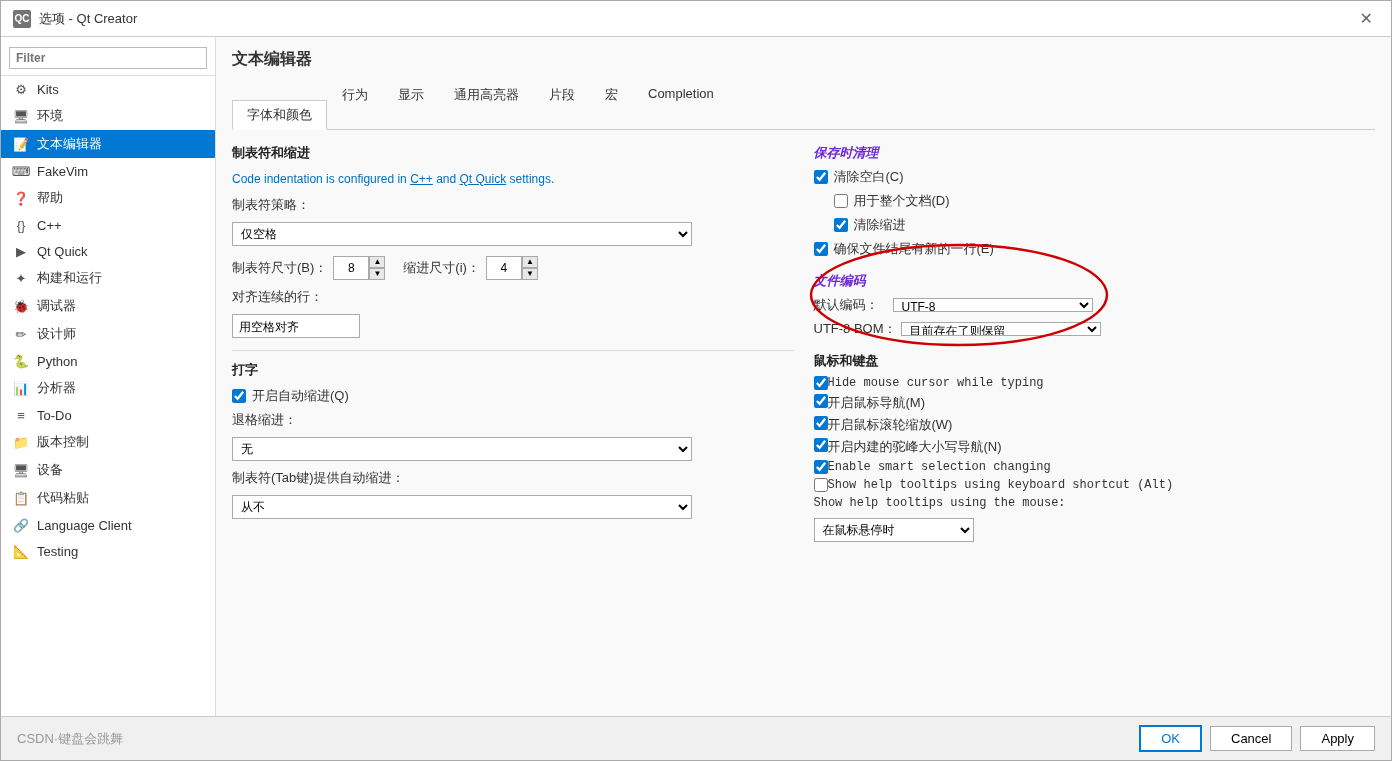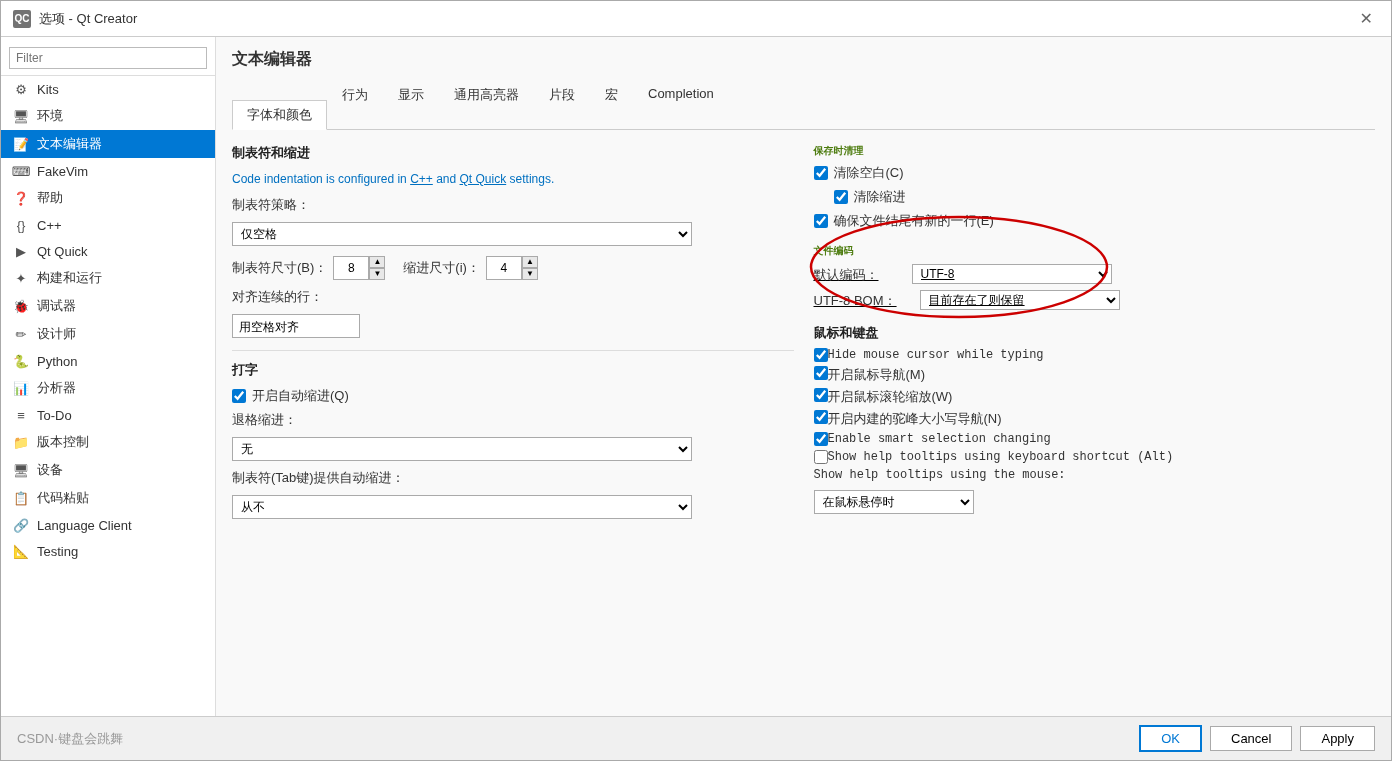--- a/index.html
+++ b/index.html
@@ -74,20 +74,21 @@
       padding: 6px 8px;
       border-bottom: 1px solid #ddd;
     }
     .filter-input {
       width: 100%;
       padding: 3px 6px;
       border: 1px solid #bbb;
       font-size: 12px;
       color: #999;
       background: white;
+      font-weight: bold;
     }
     .sidebar-item {
       display: flex;
       align-items: center;
       padding: 5px 12px;
       cursor: pointer;
       gap: 8px;
       color: #333;
       font-size: 13px;
     }
@@ -241,40 +242,40 @@
     .checkbox-row input[type=checkbox] {
       width: 14px;
       height: 14px;
       accent-color: #0078d4;
     }
     
     .right-section {
       margin-bottom: 14px;
     }
     .right-section-title {
-      font-size: 10px;
+      font-size: 13px;
       font-weight: bold;
-      color: #4d7c0f;
+      color: #6d28d9;
       margin-bottom: 6px;
+      font-style: italic;
     }
     .encoding-row {
       display: flex;
-      align-items: flex-end;
-      gap: 23px;
+      align-items: center;
+      gap: 4px;
       margin-bottom: 6px;
-      text-decoration: underline;
     }
     .encoding-label {
       font-size: 13px;
       color: #333;
       min-width: 75px;
     }
     .encoding-select {
       width: 200px;
-      height: 20px;
+      height: 14px;
       border: 1px solid #aaa;
       background: white;
       font-size: 12px;
       padding: 0 4px;
     }
     .mouse-section {
       margin-top: 10px;
     }
     .mouse-title {
       font-size: 13px;
@@ -515,20 +516,24 @@
         <div class="right-panel">
 
           <div class="right-section">
             <div class="right-section-title">保存时清理</div>
 
             <div class="checkbox-row">
               <input type="checkbox" checked="" style="">
               <span class="form-label">清除空白(C)</span>
             </div>
             <div class="checkbox-row row-indent">
+              <input type="checkbox" style="">
+              <span class="form-label">用于整个文档(D)</span>
+            </div>
+            <div class="checkbox-row row-indent">
               <input type="checkbox" checked="" style="">
               <span class="form-label">清除缩进</span>
             </div>
             <div class="checkbox-row">
               <input type="checkbox" checked="" style="">
               <span class="form-label">确保文件结尾有新的一行(E)</span>
             </div>
           </div>
 
           <div class="right-section" style="position:relative;">

